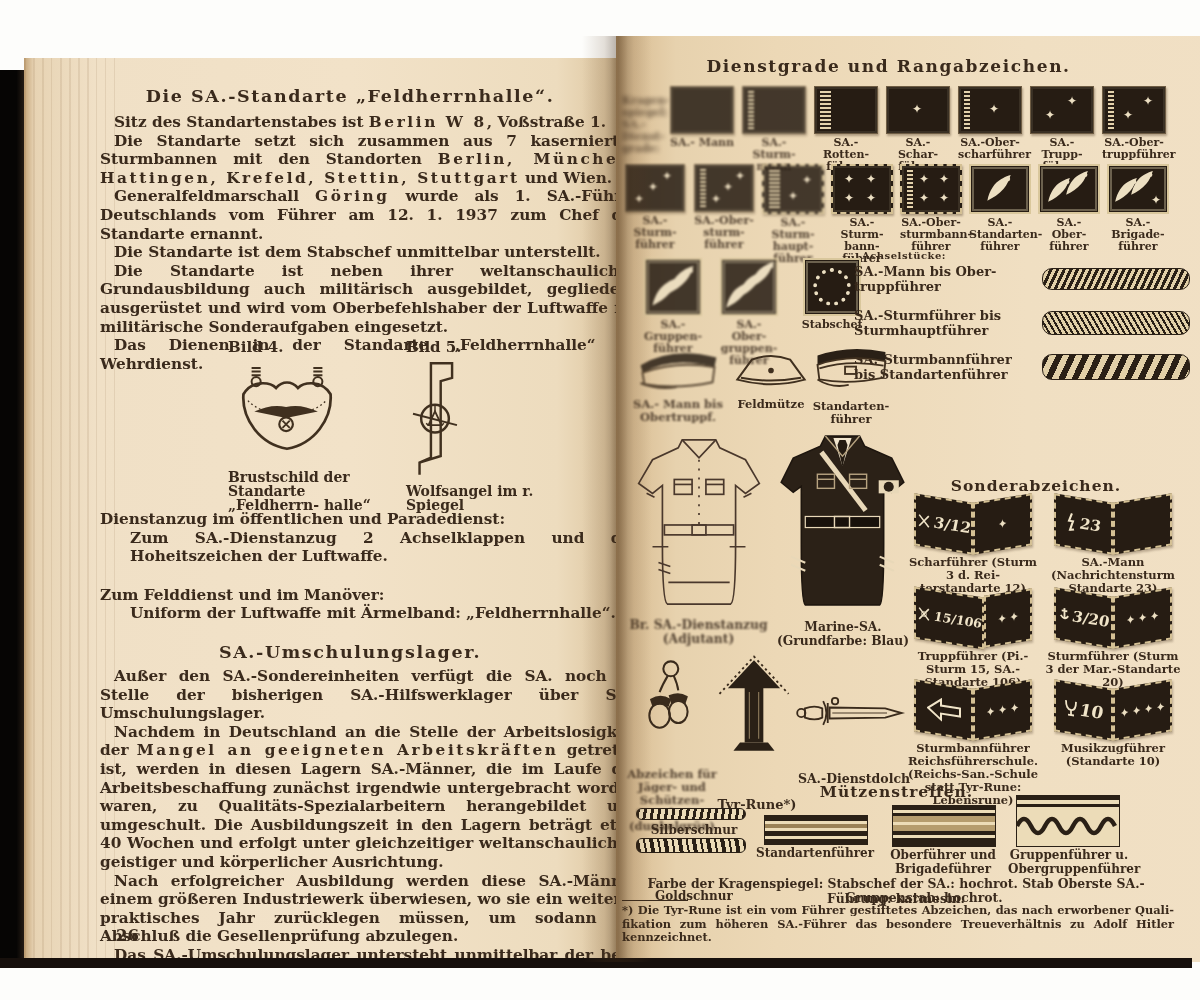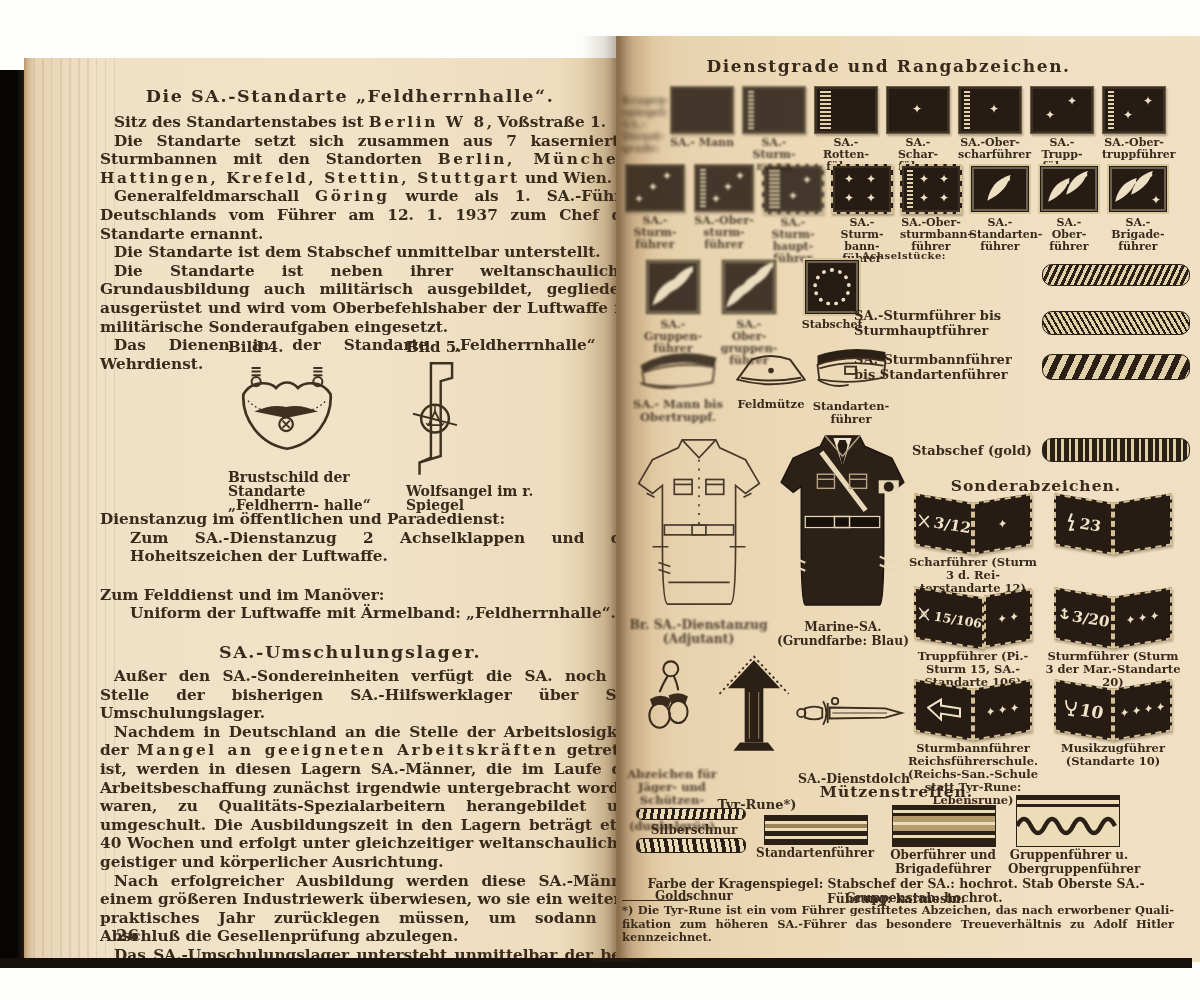--- a/index.html
+++ b/index.html
@@ -336,33 +336,30 @@
     <div class="pcell" style="width:72px;">
       <div class="patch framed" style="width:54px;height:54px;">
           <span class="wreath"></span>
         </div>
       <div class="plabel">Stabschef</div>
     </div>
   </div>
 
   <div class="ach-h" style="left:246px;top:214px;">Achselstücke:</div>
   <div class="ach-row" style="left:238px;top:228px;">
+    <div class="al">SA.-Mann bis Ober- truppführer</div>
     <div class="cord c1"></div>
   </div>
   <div class="ach-row" style="left:238px;top:272px;">
     <div class="al">SA.-Sturmführer bis Sturmhauptführer</div>
     <div class="cord c2"></div>
   </div>
   <div class="ach-row" style="left:238px;top:316px;">
     <div class="al">SA.-Sturmbannführer bis Standartenführer</div>
     <div class="cord c3"></div>
-  </div>
-  <div class="ach-row" style="left:238px;top:402px;">
-    <div class="al" style="text-align:right;padding-right:10px;">Stabschef (gold)</div>
-    <div class="cord c5"></div>
   </div>
 
   <div class="cap blur" style="left:14px;top:308px;width:96px;">
     <span>
       <svg width="90" height="48" viewBox="0 0 95 50">
         <path d="M8,22 Q42,2 88,14 L86,24 Q42,12 10,30 Z" fill="#2a2016"></path>
         <path d="M10,30 Q45,17 86,24 L84,40 Q45,48 12,42 Z" fill="none" stroke="#40301f" stroke-width="2"></path>
         <path d="M8,41 Q26,48 46,45" fill="none" stroke="#40301f" stroke-width="2.4"></path>
       </svg>
     </span>
@@ -458,20 +455,21 @@
   <div class="son" style="left:428px;top:462px;">
     <div class="chev">
       <div class="cl">
           <svg width="12" height="18" viewBox="0 0 12 18">
             <path d="M6,0 L3,8 L7,8 L4,17 L8,16" stroke="#f0e4c8" stroke-width="2" fill="none"></path>
           </svg>
           <span class="num">23</span>
         </div>
       <div class="cr"></div>
     </div>
+    <div class="slabel">SA.-Mann (Nachrichtensturm Standarte 23)</div>
   </div>
   <div class="son" style="left:288px;top:556px;">
     <div class="chev">
       <div class="cl">
           <svg width="16" height="16" viewBox="0 0 20 20">
             <path d="M4,17 L16,3 M4,3 L16,17" stroke="#f0e4c8" stroke-width="2" fill="none"></path>
             <circle cx="10" cy="10" r="3" stroke="#f0e4c8" fill="none"></circle>
           </svg>
           <span class="num" style="font-size:12.5px;">15/106</span>
         </div>

